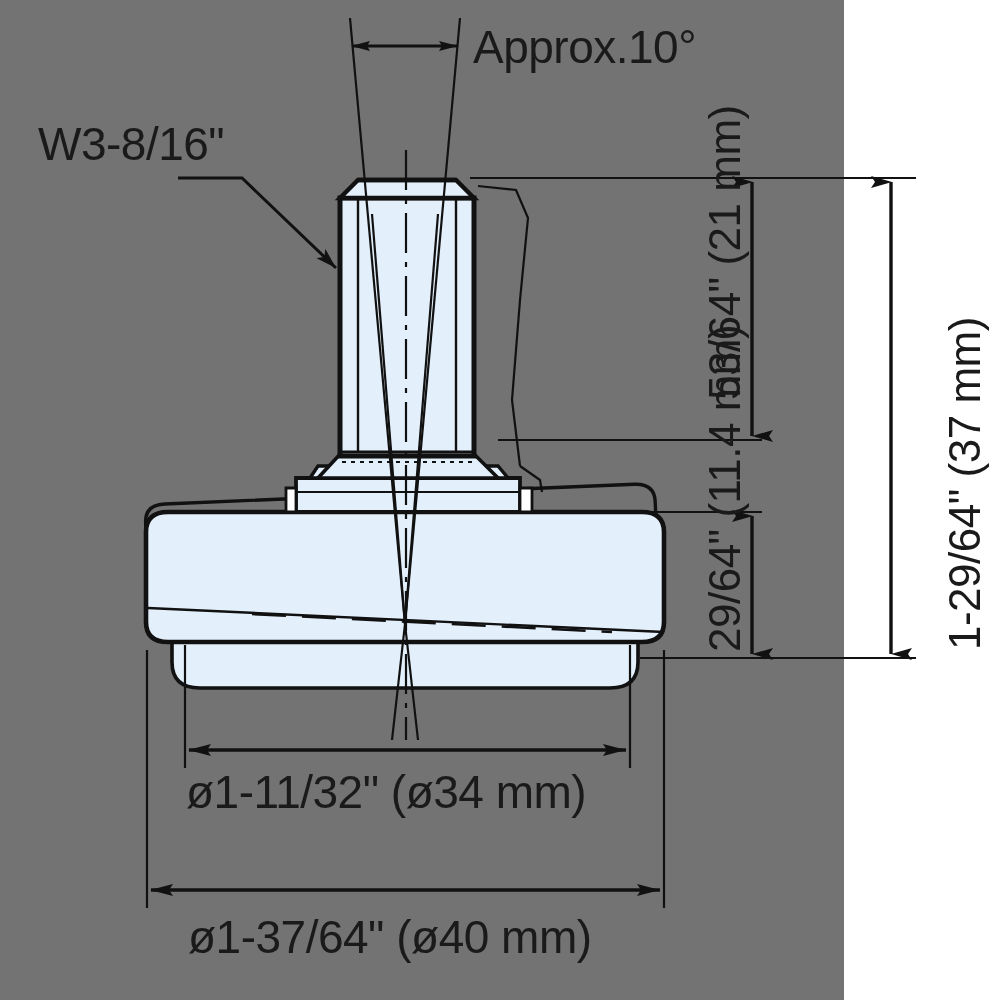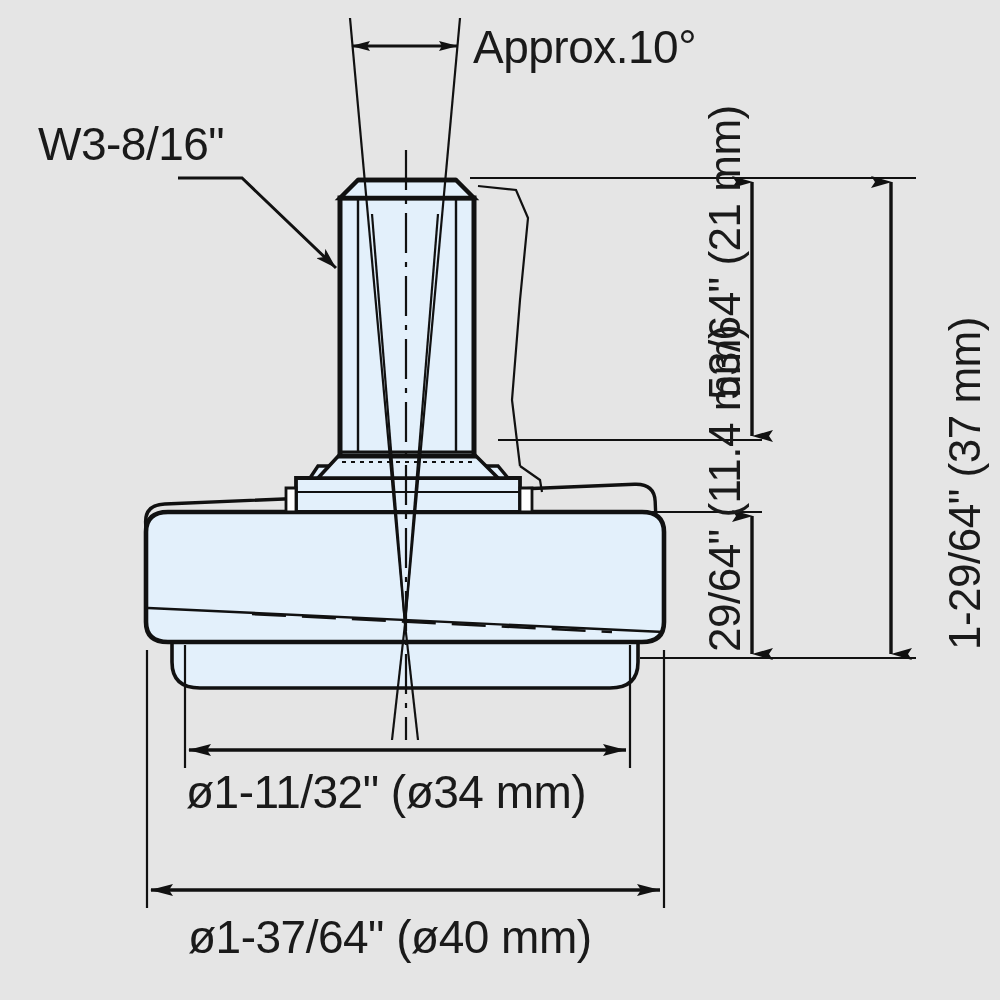--- a/index.html
+++ b/index.html
@@ -9,23 +9,23 @@
     background: #ffffff;
   }
   body {
     width: 1000px;
     height: 1000px;
     font-family: "Liberation Sans", sans-serif;
     overflow: hidden;
   }
   #stage {
     position: relative;
-    width: 1000px;
+    width: 844px;
     height: 1000px;
-    background: #e5e5e5;
+    background: #737373;
   }
   #drawing {
     position: absolute;
     left: 0;
     top: 0;
     width: 1000px;
     height: 1000px;
   }
   .dimtext {
     position: absolute;

